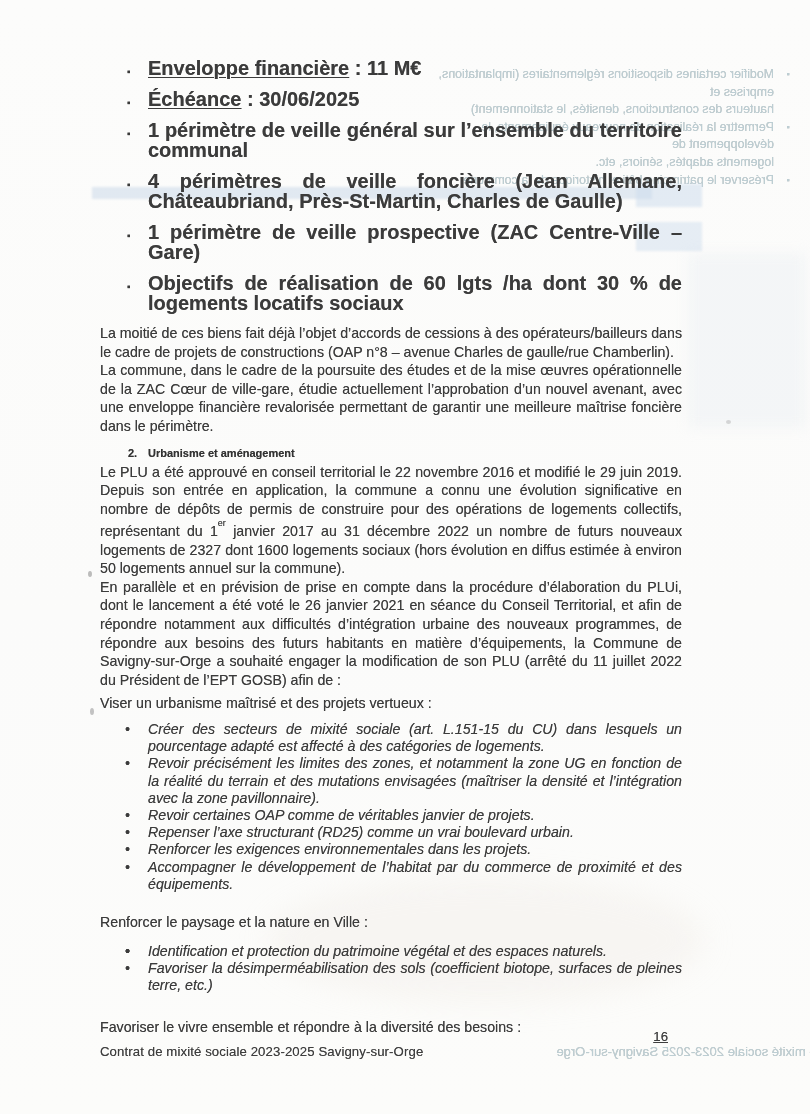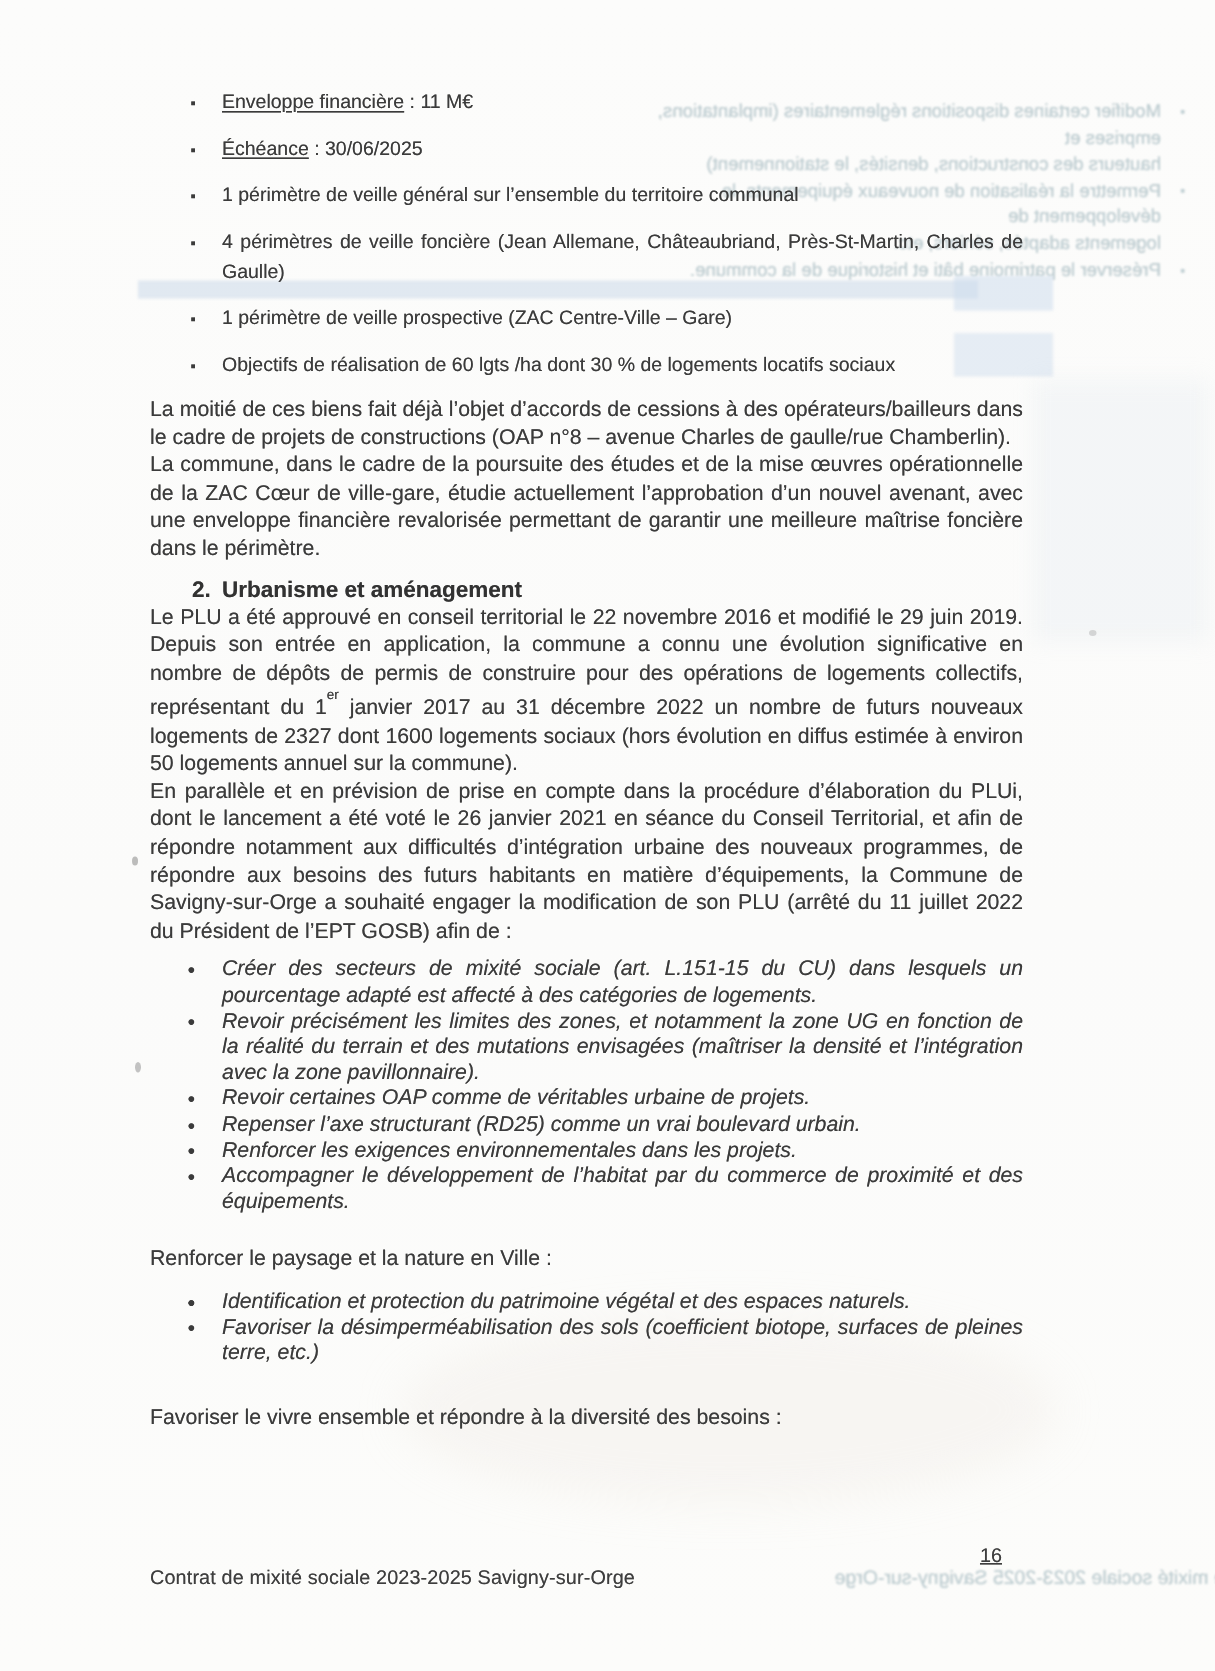--- a/index.html
+++ b/index.html
@@ -34,31 +34,31 @@
   }
   .bleed-top{left:420px;top:66px;width:372px;}
   .bl-li{position:relative;padding-left:18px;}
   .bl-li.has-bullet::before{content:"▪";position:absolute;left:2px;top:0;font-size:9px;}
   .bleed-footer{left:540px;top:1043px;width:330px;font-size:13px;white-space:nowrap;}
   
   .content{position:relative;z-index:2;padding:58px 128px 0 100px;}
   ul{list-style:none;margin:0;padding:0;}
   .sq-list li{
     position:relative;padding-left:48px;margin-bottom:11px;
-    font-size:13px;line-height:20px;text-align:justify;
+    font-size:20px;line-height:20px;text-align:justify;font-weight:bold;
   }
   .sq-list .marker{position:absolute;left:27px;top:0;}
   .sq-list .marker::before{content:"▪";font-size:10px;line-height:20px;color:#3b3b3b;}
   .u{text-decoration:underline;text-underline-offset:2px;text-decoration-thickness:1px;}
   .content p{margin:0;font-size:14.2px;line-height:18.6px;text-align:justify;}
   .p1{margin-top:36px;}
   .p2{margin-top:8px;}
   .heading{
     margin:8px 0 0 0;padding-left:28px;
-    font-size:15px;font-weight:bold;color:#323232;line-height:19px;
+    font-size:11px;font-weight:bold;color:#323232;line-height:19px;
   }
   .h-num{display:inline-block;min-width:20px;}
   .p3{margin-top:11px;}
   .p4{margin-top:8px;}
   sup.er{font-size:9px;position:relative;top:-4px;}
   .intro{margin-top:6px !important;text-align:left !important;}
   .intro-1{margin-top:5px !important;}
   .intro-2{margin-top:20px !important;}
   .intro-3{margin-top:24px !important;}
   .dot-list{margin-top:8px;font-style:italic;}
@@ -135,33 +135,34 @@
     <h2 class="heading">
       <span class="h-num">2.</span><span>Urbanisme et aménagement</span>
     </h2>
 
     <p class="p3">
       <span>Le PLU a été approuvé en conseil territorial le 22 novembre 2016 et modifié le 29 juin 2019. Depuis son entrée en application, la commune a connu une évolution significative en nombre de dépôts de permis de construire pour des opérations de logements collectifs, représentant du 1</span><sup class="er">er</sup><span> janvier 2017 au 31 décembre 2022 un nombre de futurs nouveaux logements de 2327 dont 1600 logements sociaux (hors évolution en diffus estimée à environ 50 logements annuel sur la commune).</span>
     </p>
 
     <p class="p4">En parallèle et en prévision de prise en compte dans la procédure d’élaboration du PLUi, dont le lancement a été voté le 26 janvier 2021 en séance du Conseil Territorial, et afin de répondre notamment aux difficultés d’intégration urbaine des nouveaux programmes, de répondre aux besoins des futurs habitants en matière d’équipements, la Commune de Savigny-sur-Orge a souhaité engager la modification de son PLU (arrêté du 11 juillet 2022 du Président de l’EPT GOSB) afin de :</p>
 
+    <p class="intro intro-1">Viser un urbanisme maîtrisé et des projets vertueux :</p>
 
     <ul class="dot-list">
       <li>
         <span class="marker"></span>
         <span>Créer des secteurs de mixité sociale (art. L.151-15 du CU) dans lesquels un pourcentage adapté est affecté à des catégories de logements.</span>
       </li>
       <li>
         <span class="marker"></span>
         <span>Revoir précisément les limites des zones, et notamment la zone UG en fonction de la réalité du terrain et des mutations envisagées (maîtriser la densité et l’intégration avec la zone pavillonnaire).</span>
       </li>
       <li>
         <span class="marker"></span>
-        <span>Revoir certaines OAP comme de véritables urbaine de projets.</span>
+        <span>Revoir certaines OAP comme de véritables janvier de projets.</span>
       </li>
       <li>
         <span class="marker"></span>
         <span>Repenser l’axe structurant (RD25) comme un vrai boulevard urbain.</span>
       </li>
       <li>
         <span class="marker"></span>
         <span>Renforcer les exigences environnementales dans les projets.</span>
       </li>
       <li>

